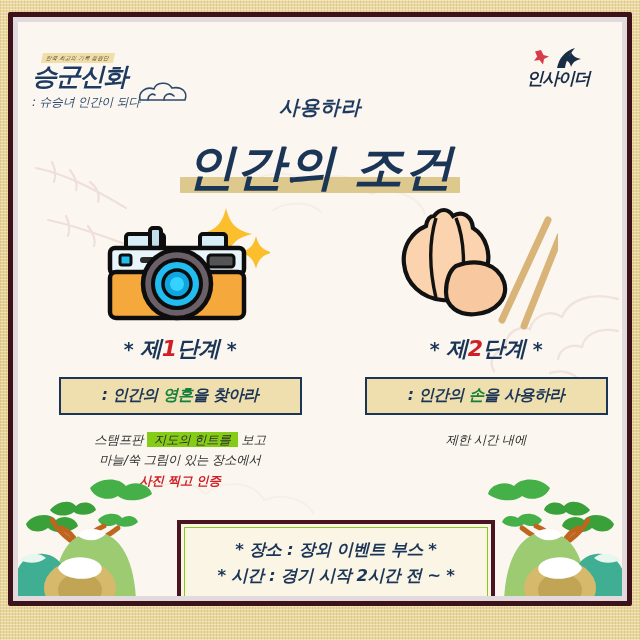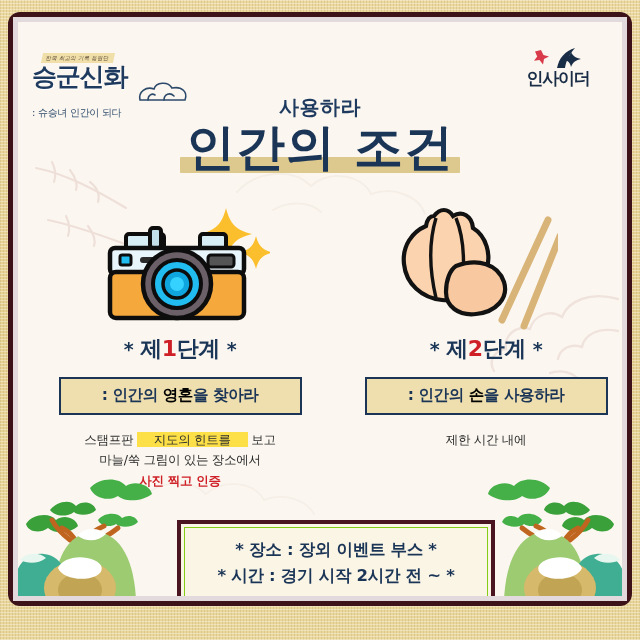--- a/index.html
+++ b/index.html
@@ -21,21 +21,22 @@
       repeating-linear-gradient(0deg, rgba(255,255,255,.35) 0px, rgba(255,255,255,.35) 1px, rgba(0,0,0,0) 1px, rgba(0,0,0,0) 3px),
       repeating-linear-gradient(90deg, rgba(180,150,80,.25) 0px, rgba(180,150,80,.25) 1px, rgba(0,0,0,0) 1px, rgba(0,0,0,0) 3px),
       linear-gradient(180deg, #ecd9a0 0%, #e6d191 50%, #ead79c 100%);
   }
 
   
   #maroon-frame {
     position: absolute;
     left: 8px; top: 12px; right: 8px; bottom: 34px;
     background: #3d1218;
-    border-radius: 12px;
+    border-radius: 2px;
+    font-style: italic;
   }
 
   
   #inner-frame {
     position: absolute;
     left: 5px; top: 5px; right: 5px; bottom: 5px;
     background: #e3dadd;
   }
 
   
@@ -71,44 +72,44 @@
   #logo-left-name {
     font-size: 25px;
     font-weight: bold;
     color: #1f3a5f;
     letter-spacing: -1.2px;
     line-height: 1.05;
     margin-top: 1px;
     text-shadow: 1px 1px 0 #fff;
   }
   #logo-left-sub {
-    font-size: 10px;
+    font-size: 12px;
     color: #2d4a6b;
     letter-spacing: -.3px;
-    margin-top: 16px;
+    margin-top: 4px;
   }
   #logo-left-cloud { position: absolute; right: -6px; top: 36px; }
 
   #logo-right {
     position: absolute; right: 16px; top: 24px;
     text-align: center; width: 96px;
   }
   #logo-right-name {
     font-size: 17px; font-weight: bold; color: #1a2d47;
     letter-spacing: -1.2px; line-height: 1;
   }
   #logo-right-mark { display:block; margin: 0 auto -2px; }
 
   
   #title-block { position: absolute; top: 72px; left: 0; right: 0; text-align: center; }
   #title-sub {
     font-size: 20px; font-weight: bold; color: #1f3a5f;
     letter-spacing: .5px;
   }
-  #title-main-wrap { position: relative; display: inline-block; margin-top: 1px; }
+  #title-main-wrap { position: relative; display: inline-block; margin-top: 21px; }
   #title-highlight {
     position: absolute; left: 2px; right: 2px; bottom: 2px; height: 16px;
     background: #ddc98d; z-index: 0; border-radius: 1px;
   }
   #title-main {
     position: relative; z-index: 1;
     font-size: 49px; font-weight: bold; color: #1b3557;
     letter-spacing: 1px; line-height: 1.08;
     padding: 0 8px;
   }
@@ -134,32 +135,32 @@
     margin: 13px auto 0;
     width: 243px;
     background: #efdfae;
     border: 2.5px solid #1b3557;
     padding: 6px 4px 7px;
     font-size: 15.5px;
     font-weight: bold;
     color: #1b3557;
     letter-spacing: -.4px;
   }
-  .step-box .hl { color: #000000; }
+  .step-box .hl { color: #15803d; }
 
   .step-desc {
     margin-top: 15px;
     font-size: 12.5px;
     color: #2c2c2c;
     line-height: 1.62;
     letter-spacing: -.3px;
   }
   .step-desc .mark {
-    background: #fde047;
-    padding: 0 17px;
+    background: #84cc16;
+    padding: 0 7px;
     box-decoration-break: clone;
   }
   .step-desc .red { color: #cf2027; font-weight: bold; }
 
   
   #info-box {
     position: absolute; left: 159px; top: 498px;
     width: 318px;
     background: #fbf5e6;
     border: 4px solid #4a1420;

